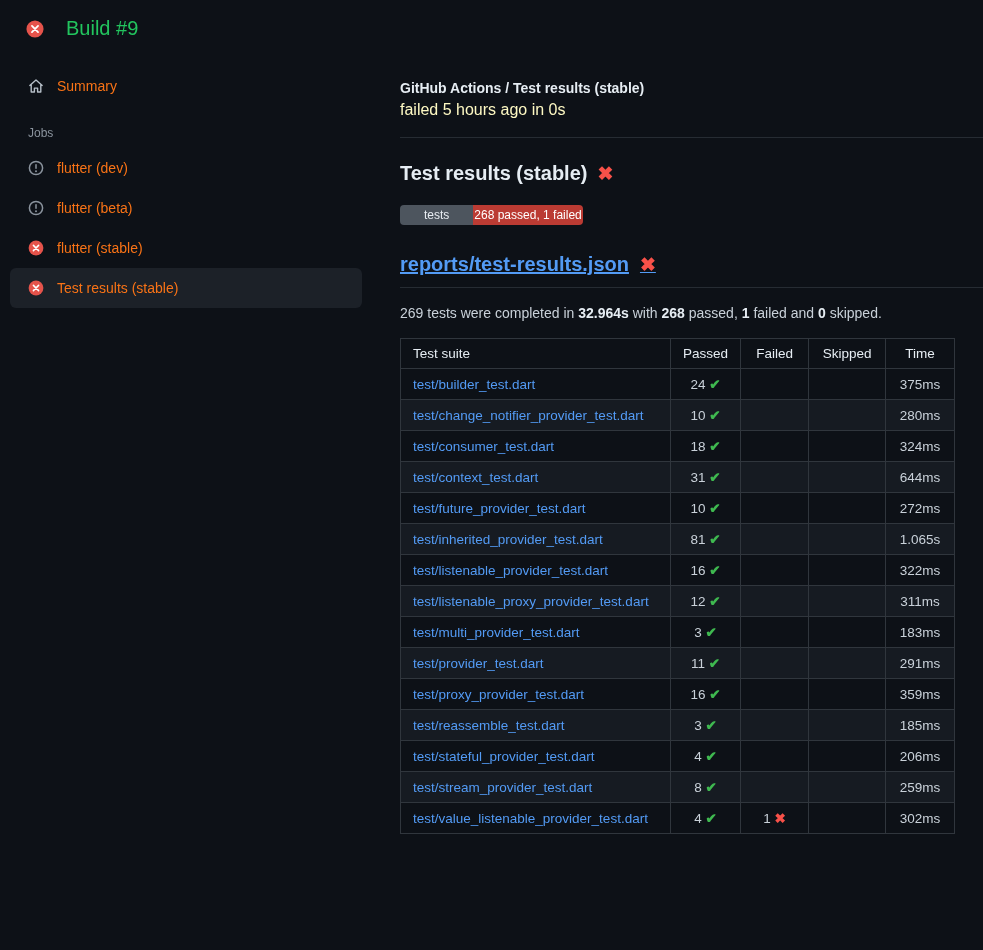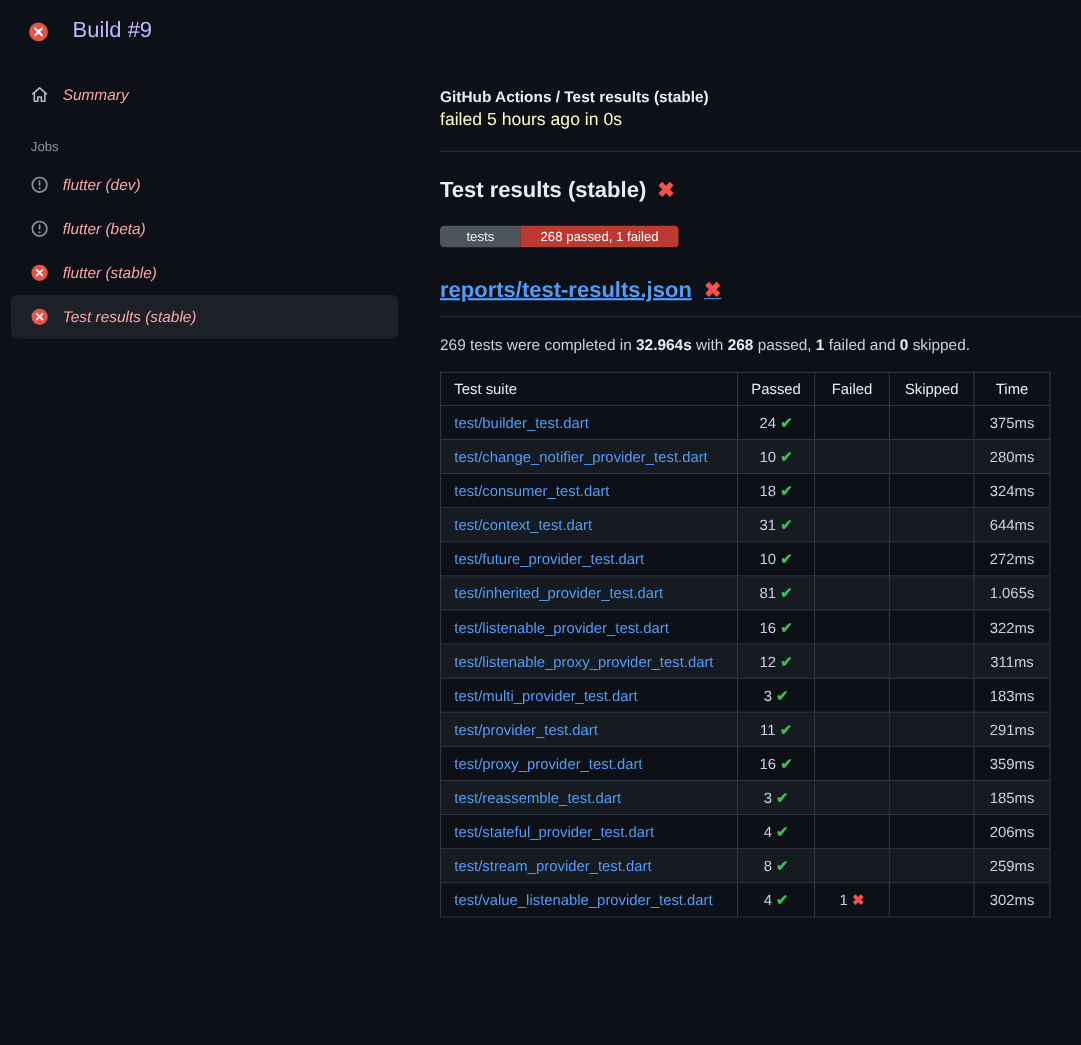--- a/index.html
+++ b/index.html
@@ -11,30 +11,30 @@
     font-family: "Liberation Sans", sans-serif;
     overflow: hidden;
   }
   
   .top {
     display: flex; align-items: center;
     padding: 17px 20px 12px 26px;
   }
   .top .status-ico { flex: none; width: 18px; height: 18px; margin-right: 14px; }
   .top .ttl { font-size: 20px; font-weight: 700; color: #e6edf3; white-space: nowrap; }
-  .top .build { font-size: 20px; font-weight: 400; color: #c4b5fd; margin-left: 8px; white-space: nowrap; }
+  .top .build { font-size: 20px; font-weight: 400; color: #22c55e; margin-left: 8px; white-space: nowrap; }
 
   .layout { display: flex; align-items: flex-start; }
 
   
   .sidebar { flex: none; width: 374px; padding: 14px 12px 0 10px; }
   .side-item {
     display: flex; align-items: center;
     height: 40px; padding: 0 18px; border-radius: 6px;
-    font-size: 14px; color: #fca5a5; cursor: pointer; font-style: italic;
+    font-size: 14px; color: #f97316; cursor: pointer;
   }
   .side-item .ico { flex: none; width: 16px; height: 16px; margin-right: 13px; display: inline-flex; }
   .side-item.selected { background: #1c2128; }
   .jobs-label { font-size: 12px; color: #8b949e; padding: 20px 18px 8px 18px; }
 
   
   .main { flex: 1; padding: 28px 0 0 26px; min-width: 0; }
   .bc { font-size: 14px; font-weight: 700; color: #e6edf3; }
   .meta { font-size: 16px; color: #fef9c3; margin-top: 5px; }
   .hr { border: none; border-top: 1px solid #262c33; margin: 18px 0 0 0; }
@@ -44,21 +44,21 @@
     font-size: 20px; font-weight: 700; color: #e6edf3;
     display: flex; align-items: center; gap: 10px;
   }
   .x-glyph { color: #f85149; font-weight: 700; font-size: 19px; line-height: 1; }
 
   .badge {
     display: inline-flex; margin-top: 20px;
     font-size: 12px; line-height: 1; border-radius: 4px; overflow: hidden;
   }
   .badge .k { background: #4d555e; color: #e9eef3; padding: 4px 24px; }
-  .badge .v { background: #bb3b33; color: #ffffff; padding: 4px 18px; }
+  .badge .v { background: #bb3b33; color: #ffffff; padding: 4px 1px; }
 
   .report-h {
     margin-top: 28px;
     font-size: 20px; font-weight: 700; color: #539bf5;
     display: flex; align-items: center; gap: 11px;
     padding-bottom: 11px;
     border-bottom: 1px solid #262c33;
     cursor: pointer;
     text-decoration: underline;
   }

